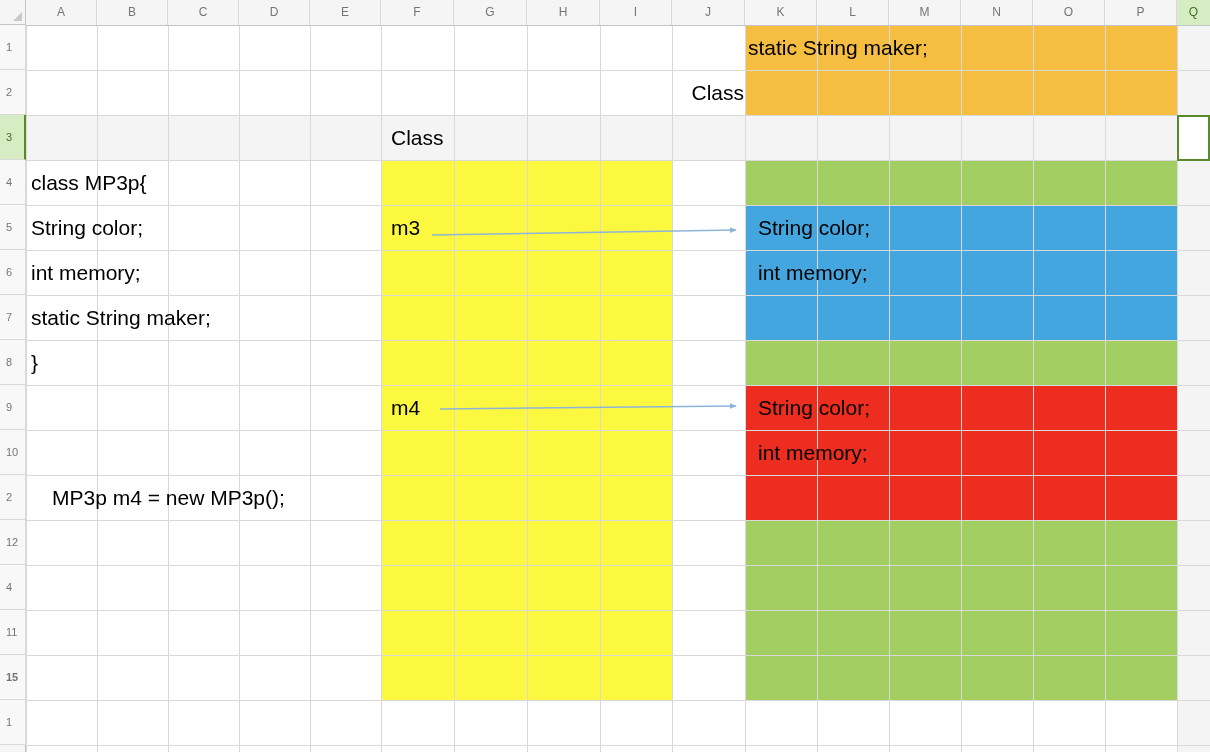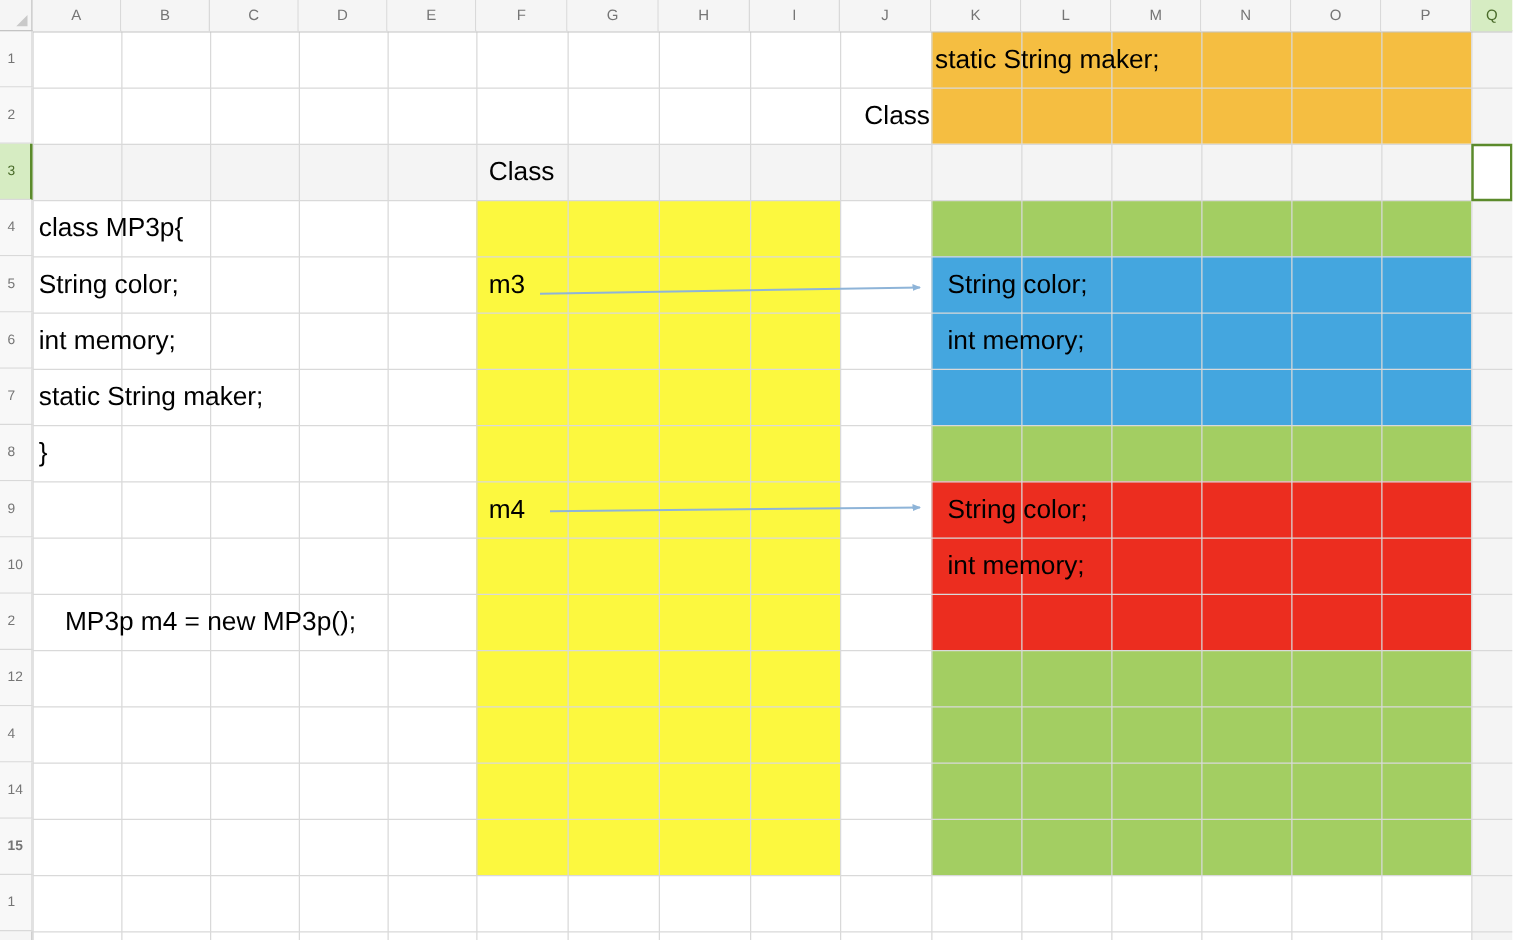--- a/index.html
+++ b/index.html
@@ -260,21 +260,21 @@
   <div class="row-head" style="top:160px; height:45px;">4</div>
   <div class="row-head" style="top:205px; height:45px;">5</div>
   <div class="row-head" style="top:250px; height:45px;">6</div>
   <div class="row-head" style="top:295px; height:45px;">7</div>
   <div class="row-head" style="top:340px; height:45px;">8</div>
   <div class="row-head" style="top:385px; height:45px;">9</div>
   <div class="row-head" style="top:430px; height:45px;">10</div>
   <div class="row-head" style="top:475px; height:45px;">2</div>
   <div class="row-head" style="top:520px; height:45px;">12</div>
   <div class="row-head" style="top:565px; height:45px;">4</div>
-  <div class="row-head" style="top:610px; height:45px;">14</div>
+  <div class="row-head" style="top:610px; height:45px;">11</div>
   <div class="row-head" style="top:655px; height:45px;font-weight:bold;">15</div>
   <div class="row-head" style="top:700px; height:45px;">1</div>
 
   <div class="corner-box">
     <div class="corner-tri"></div>
   </div>
 
 </div>
 
 </body></html>

